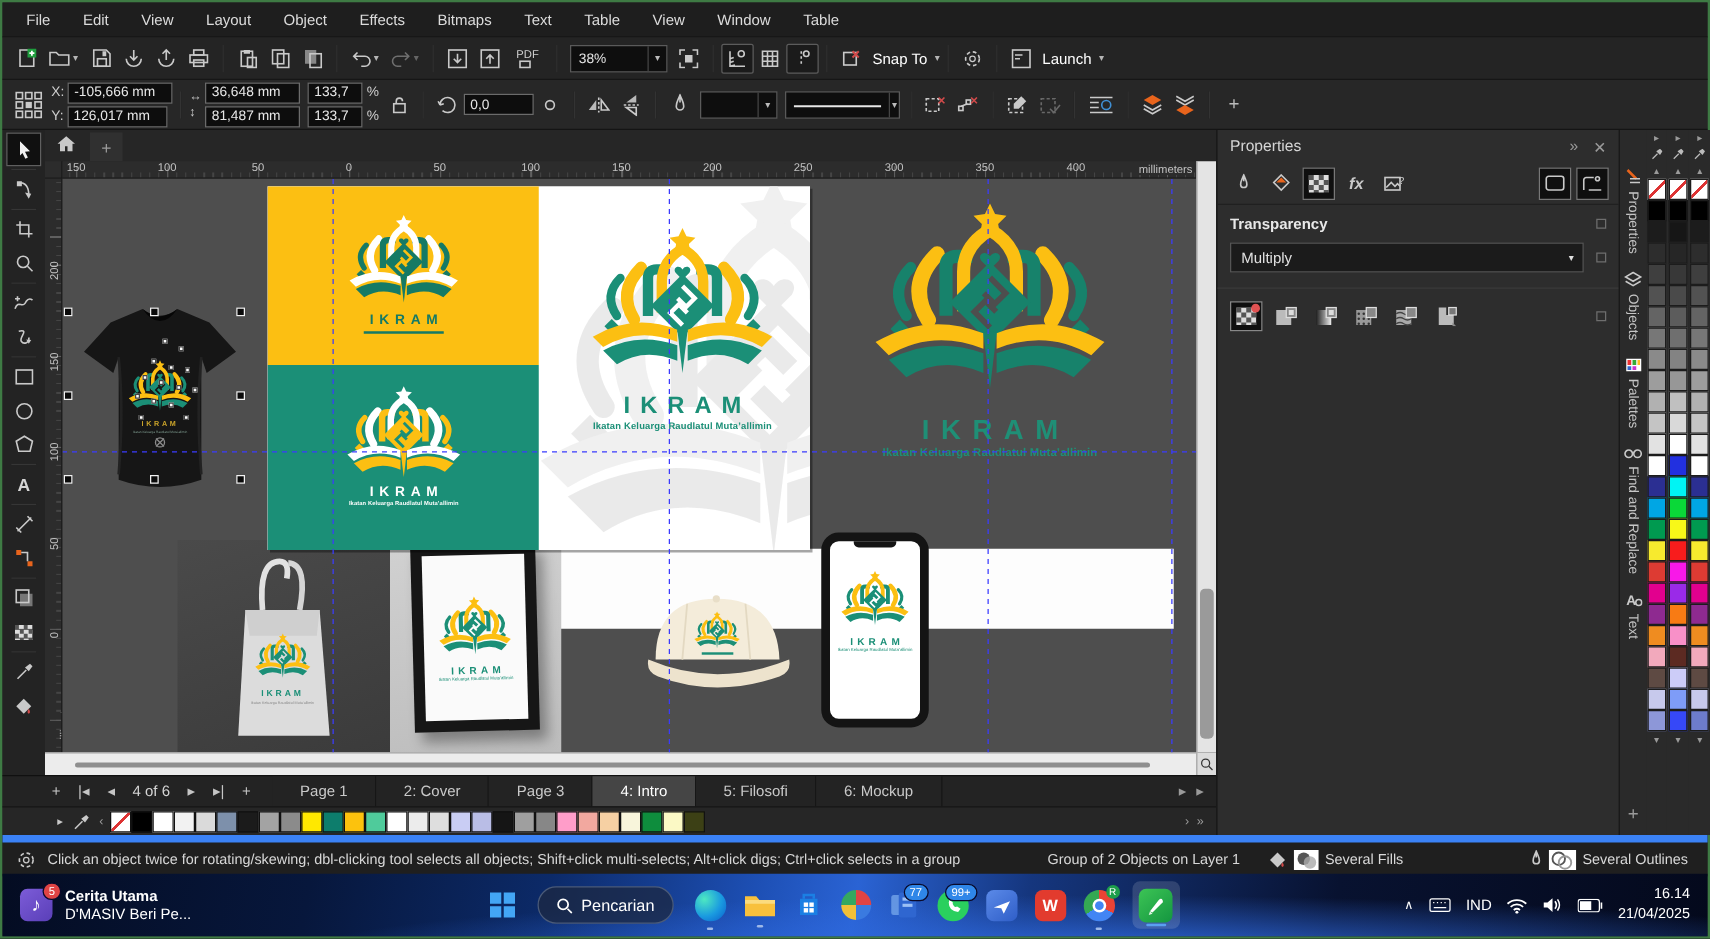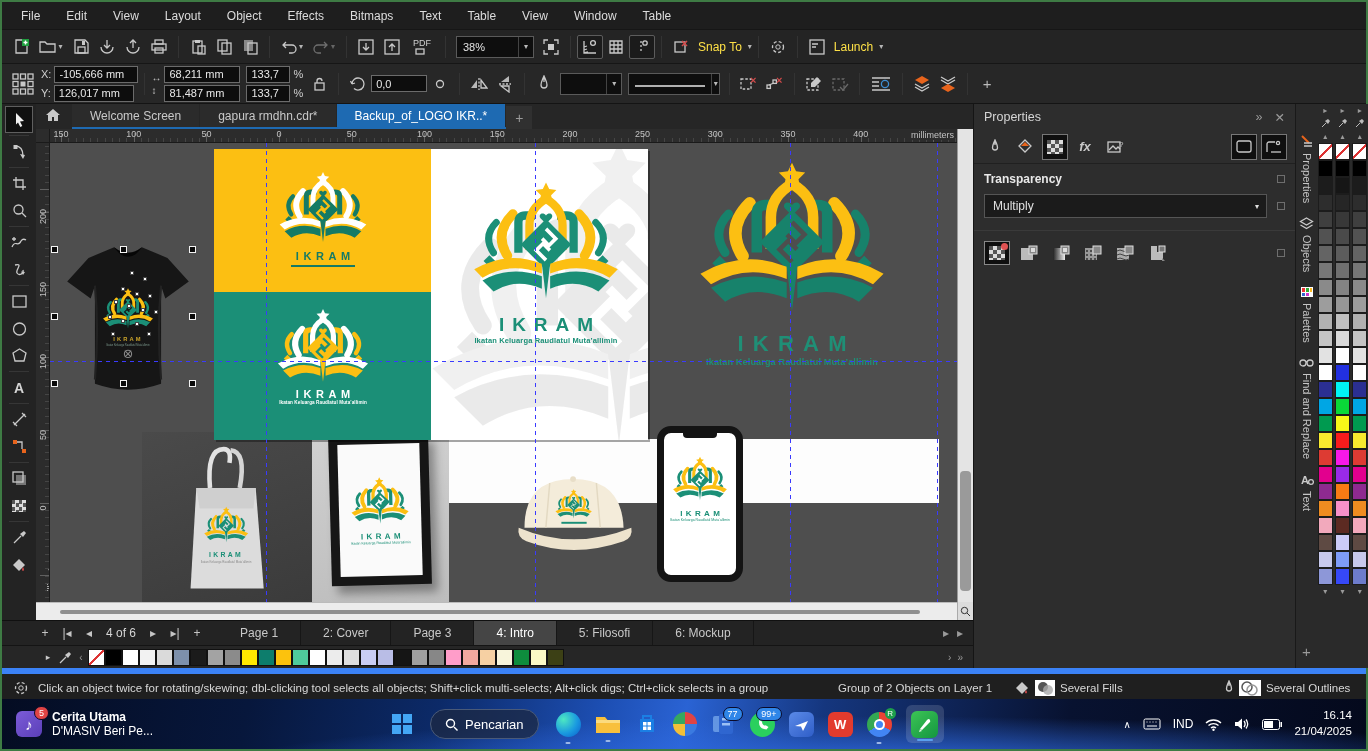--- a/index.html
+++ b/index.html
@@ -14,21 +14,21 @@
   svg .st{stroke:#c9c9c9;fill:none;stroke-width:1.3px;}
   svg .fl{fill:#c9c9c9;}
   
   #menubar{top:0;left:0;right:0;height:28px;background:#1e1e1e;display:flex;align-items:center;padding-left:6px;border-bottom:1px solid #161616;}
   .menu-item{color:#dcdcdc;font-size:12px;padding:0 13px;height:100%;display:flex;align-items:center;cursor:default;}
   
   #toolbar{top:28px;left:0;right:0;height:34px;background:#242424;display:flex;align-items:center;padding:0 6px;border-bottom:1px solid #161616;}
   .combo{height:22px;background:#0e0e0e;border:1px solid #5a5a5a;color:#e3e3e3;font-size:11px;display:flex;align-items:center;}
   .combo .cv{padding:0 6px;flex:1;}
   .combo .cb{width:15px;height:100%;border-left:1px solid #444;display:flex;align-items:center;justify-content:center;font-size:8px;color:#bbb;}
-  .tbtext{color:#fde047;font-size:12px;margin:0 4px;}
+  .tbtext{color:#ffffff;font-size:12px;margin:0 4px;}
   
   #propbar{top:62px;left:0;right:0;height:40px;background:#272727;display:flex;align-items:center;padding:0 6px;border-bottom:1px solid #141414;}
   .pfield{height:17px;background:#0d0d0d;border:1px solid #6b6b6b;color:#e8e8e8;font-size:11px;display:flex;align-items:center;padding:0 4px;}
   .plabel{color:#cfcfcf;font-size:11px;margin:0 3px;}
   .pcol{display:flex;flex-direction:column;gap:2px;}
   
   #doctabs{top:102px;left:34px;width:937px;height:25px;background:#262626;display:flex;align-items:flex-end;}
   #dtabwrap{display:flex;height:25px;border-bottom:2px solid #1e6ab2;}
   .dtab{height:23px;padding:0 18px;display:flex;align-items:center;color:#c9c9c9;font-size:12px;background:#2b2b2b;margin-right:1px;}
   .dtab.active{background:#1e6ab2;color:#fff;}
@@ -344,21 +344,21 @@
           <span class="plabel">Y:</span>
           <div class="pfield" style="width:80px">126,017 mm</div>
         </div>
     </div>
     <div class="sep"></div>
     <div class="pcol" style="margin-right:3px;color:#c9c9c9;font-size:10px">
         <span>↔</span>
         <span>↕</span>
       </div>
     <div class="pcol">
-      <div class="pfield" style="width:76px">68,211 mm</div>
+      <div class="pfield" style="width:76px">36,648 mm</div>
       <div class="pfield" style="width:76px">81,487 mm</div>
     </div>
     <div class="pcol" style="margin-left:6px">
       <div class="row">
           <div class="pfield" style="width:44px">133,7</div>
           <span class="plabel">%</span>
         </div>
       <div class="row">
           <div class="pfield" style="width:44px">133,7</div>
           <span class="plabel">%</span>
@@ -467,25 +467,20 @@
       </div>
     <div class="sep"></div>
     <div class="ib" style="font-size:15px;color:#bbb">+</div>
   </div>
 
   <div id="doctabs" class="abs">
     <div class="ib" style="margin:0 6px 2px 4px">
         <svg width="16" height="14">
           <path class="fl" d="M8,1 L15,7 h-2 v6 h-4 v-4 h-2 v4 h-4 v-6 h-2 Z"></path>
         </svg>
-      </div>
-    <div id="dtabwrap">
-        <div class="dtab">Welcome Screen</div>
-        <div class="dtab">gapura rmdhn.cdr*</div>
-        <div class="dtab active">Backup_of_LOGO IKR..*</div>
       </div>
     <div id="newtab">+</div>
   </div>
 
   <div id="toolbox" class="abs">
     <div class="tool selected">
         <svg width="15" height="16">
           <path d="M4,1 L12,9 L8,9.4 L10.3,14 L8.3,15 L6,10.4 L4,12.4 Z" fill="#f0f0f0"></path>
         </svg>
       </div>

